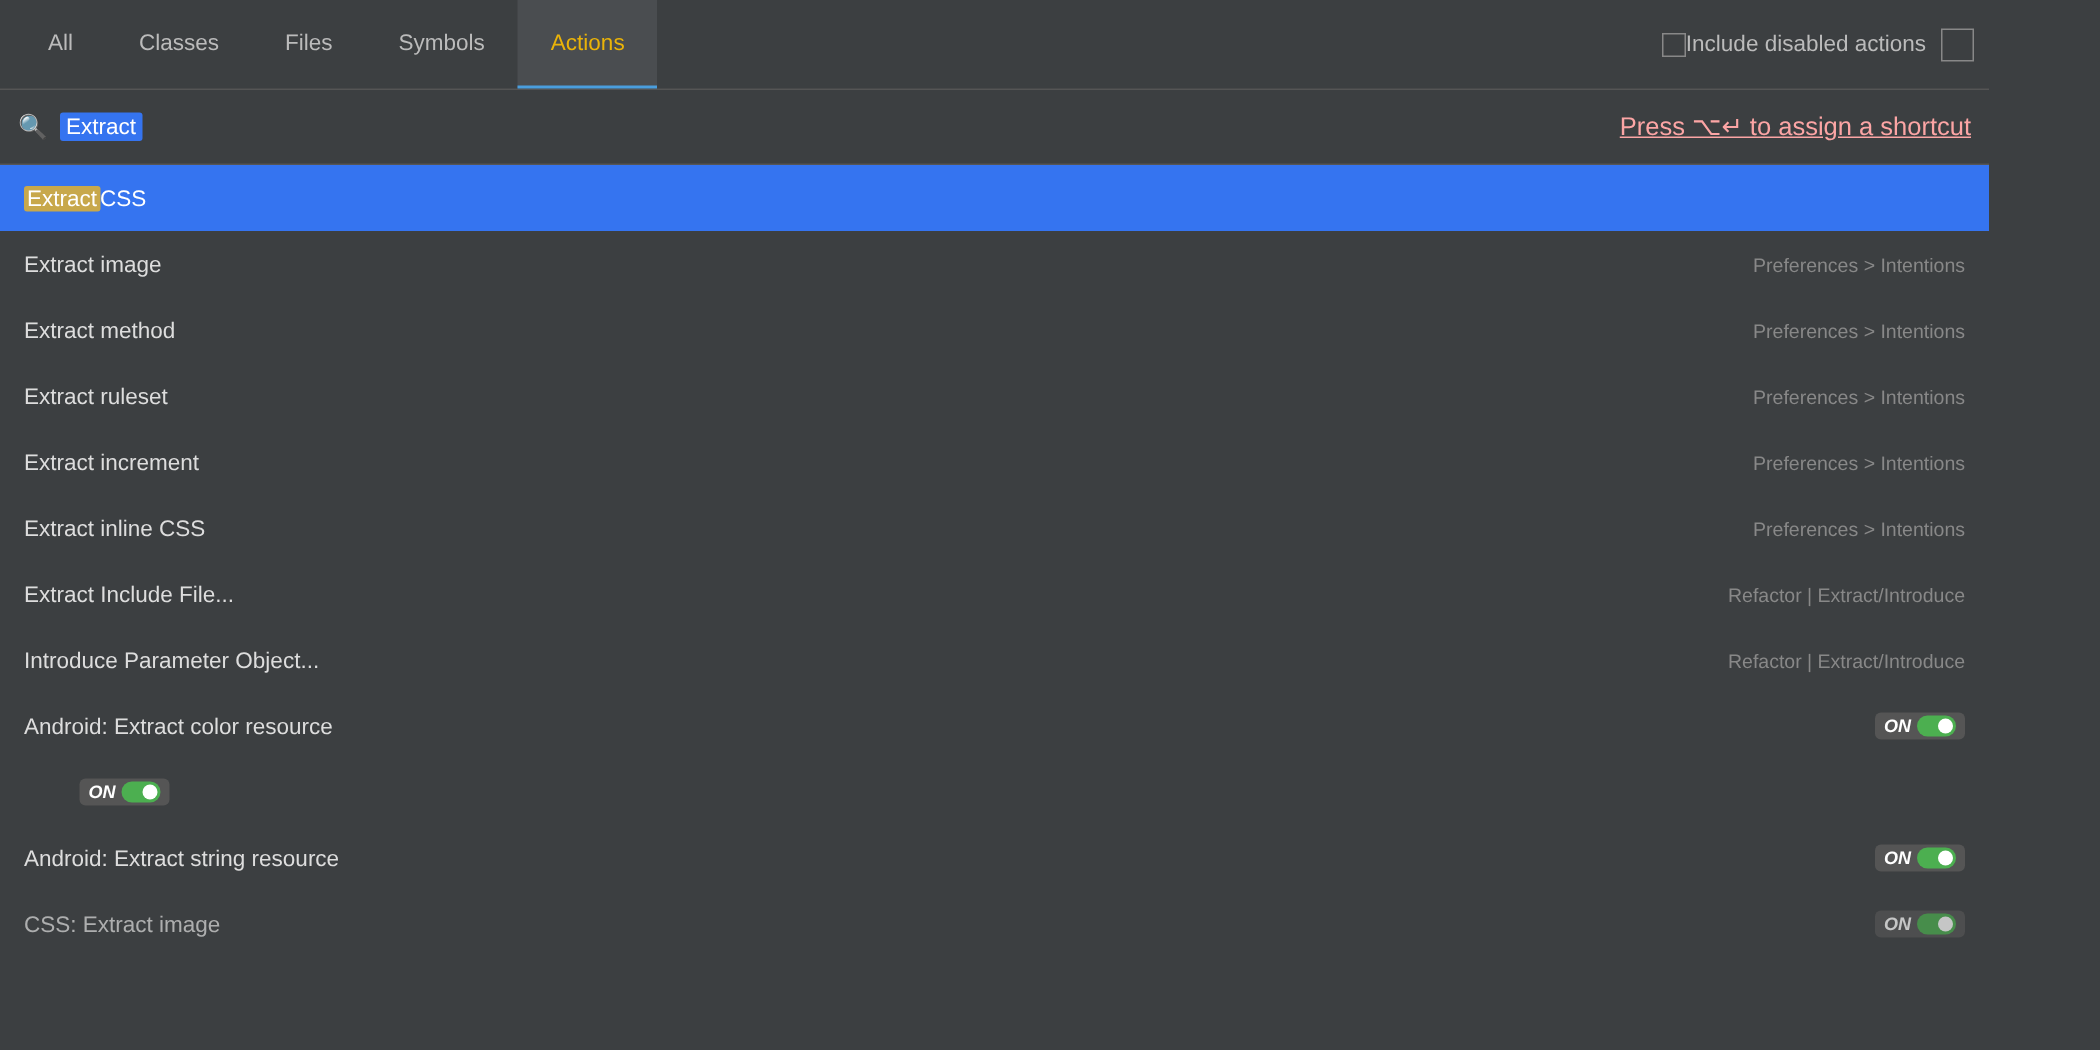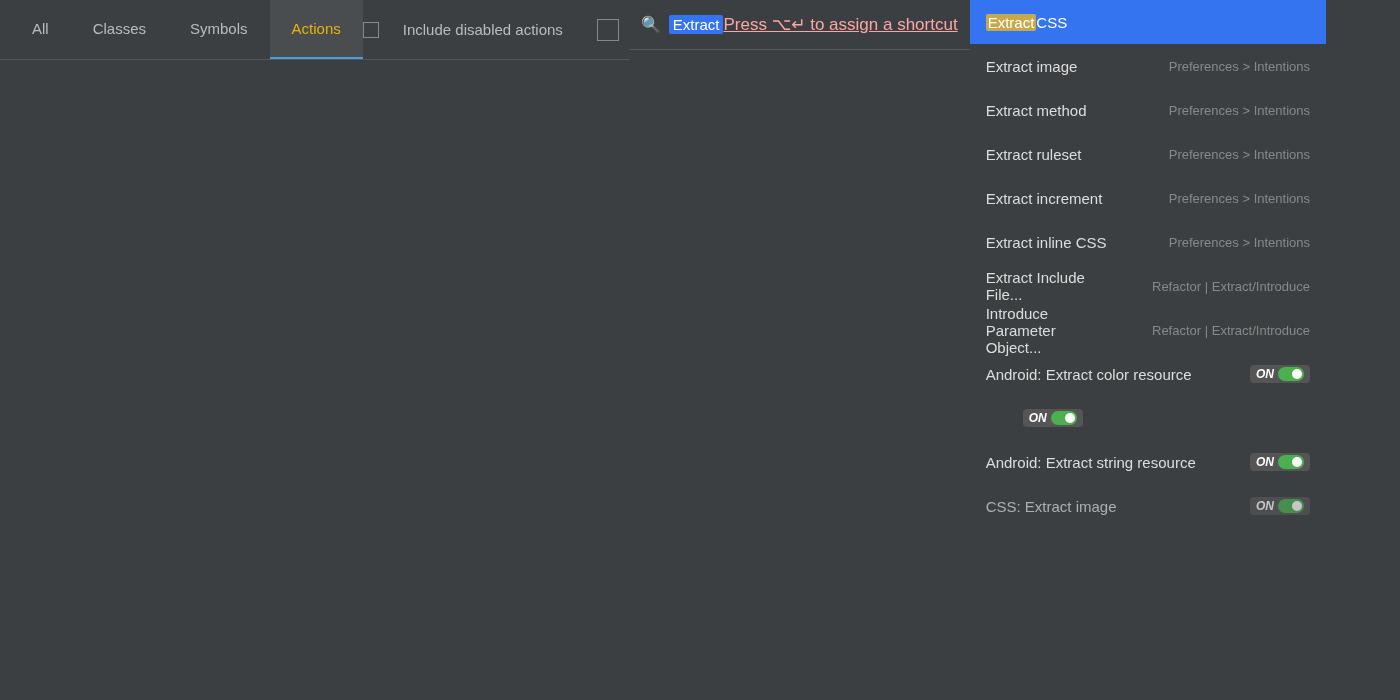--- a/index.html
+++ b/index.html
@@ -16,20 +16,21 @@
       width: 1400px;
       height: 700px;
       overflow: hidden;
     }
 
     .container {
       width: 1326px;
       height: 700px;
       background: #3c3f41;
       display: flex;
+      flex-direction: column;
     }
 
     
     .tab-bar {
       display: flex;
       align-items: center;
       background: #3c3f41;
       border-bottom: 1px solid #555;
       padding: 0 10px;
       height: 60px;
@@ -61,21 +62,21 @@
       background: #4a4d50;
     }
 
     .tab-spacer {
       flex: 1;
     }
 
     .checkbox-area {
       display: flex;
       align-items: center;
-      gap: 24px;
+      gap: 0;
       color: #bbbbbb;
       font-size: 15px;
     }
 
     .checkbox-box {
       width: 16px;
       height: 16px;
       border: 1px solid #888;
       background: transparent;
       display: inline-block;
@@ -226,20 +227,23 @@
 
   <div class="tab-bar">
     <div class="tab-list">
       <div class="tab">
         <span>All</span>
       </div>
       <div class="tab">
         <span>Classes</span>
       </div>
       <div class="tab">
+        <span>Files</span>
+      </div>
+      <div class="tab">
         <span>Symbols</span>
       </div>
       <div class="tab active">
         <span>Actions</span>
       </div>
     </div>
     <div class="tab-spacer"></div>
     <div class="checkbox-area">
       <span class="checkbox-box"></span>
       <span>Include disabled actions</span>

